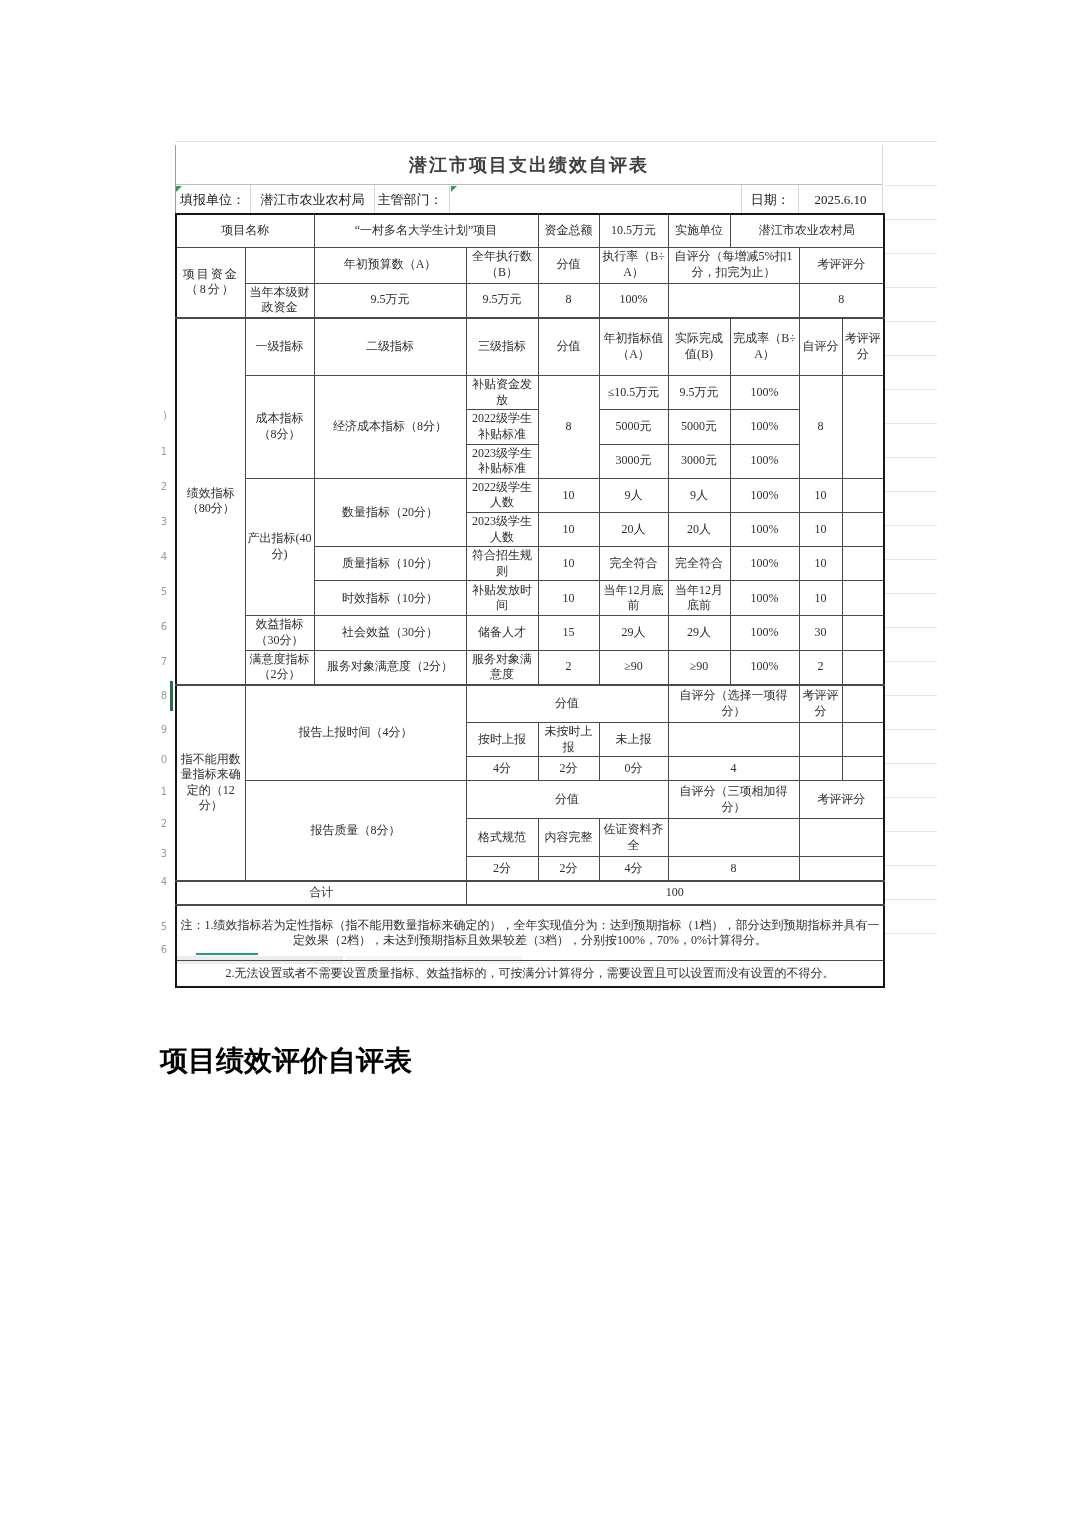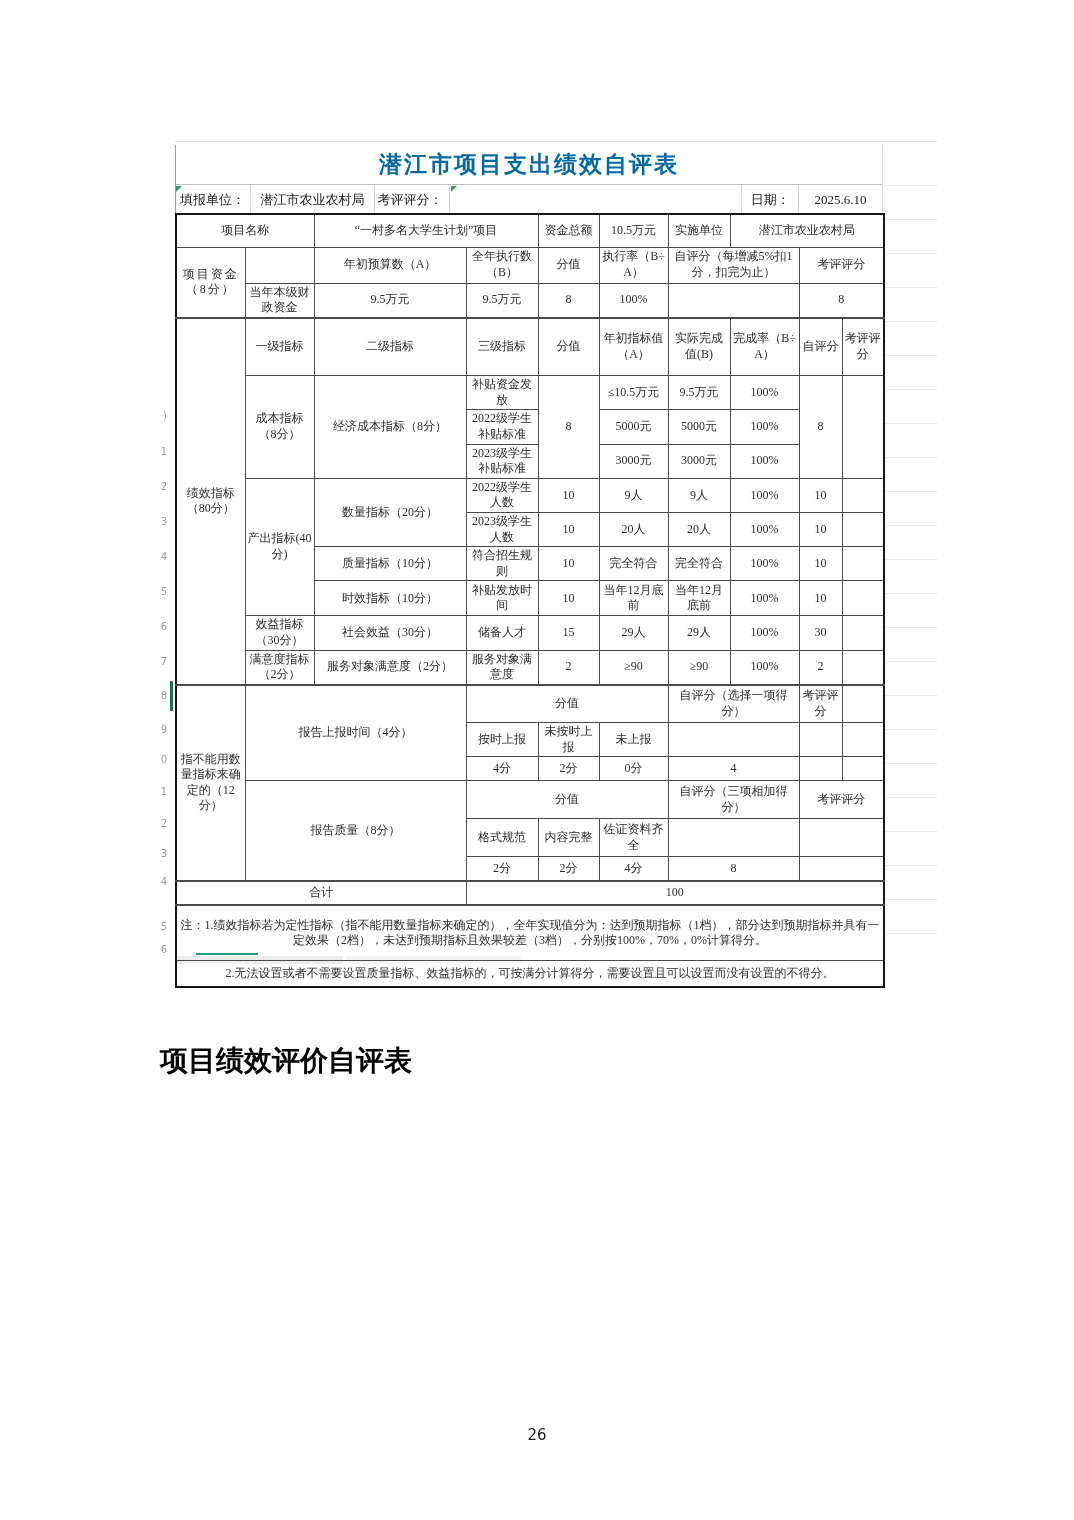--- a/index.html
+++ b/index.html
@@ -19,21 +19,21 @@
 
   
   .tri{position:absolute;width:0;height:0;border-top:6px solid #2e9e57;border-right:6px solid transparent;}
   .selbar{position:absolute;left:170px;top:681px;width:3px;height:30px;background:#217346;}
   .selline{position:absolute;left:196px;top:953px;width:62px;height:2px;background:#1f9d8b;}
 
   
   .tblock{position:absolute;left:175px;top:145px;width:708px;
       border-left:1px solid #9b9b9b;border-right:1px solid #dcdcdc;box-sizing:border-box;}
   .trow{height:39px;display:flex;align-items:center;justify-content:center;
-      font-size:23px;font-weight:700;letter-spacing:2px;color:#0369a1;border-bottom:1px solid #bdbdbd;}
+      font-size:18px;font-weight:700;letter-spacing:2px;color:#404040;border-bottom:1px solid #bdbdbd;}
   .frow{height:29px;display:flex;font-size:13px;color:#222;}
   .fcell{display:flex;align-items:center;box-sizing:border-box;border-right:1px solid #d8d8d8;}
   .fc1{width:75px;padding-left:4px;}
   .fc2{width:125px;justify-content:center;}
   .fc3{width:75px;padding-left:2px;}
   .fc4{width:293px;}
   .fc5{width:57px;justify-content:center;}
   .fc6{width:83px;justify-content:center;border-right:none;}
 
   
@@ -86,21 +86,21 @@
   <span class="row-num" style="top:848px;">3</span>
   <span class="row-num" style="top:876px;">4</span>
   <span class="row-num" style="top:921px;">5</span>
   <span class="row-num" style="top:944px;">6</span>
 
   <div class="tblock">
     <div class="trow">潜江市项目支出绩效自评表</div>
     <div class="frow">
       <div class="fcell fc1">填报单位：</div>
       <div class="fcell fc2">潜江市农业农村局</div>
-      <div class="fcell fc3">考评评分：</div>
+      <div class="fcell fc3">主管部门：</div>
       <div class="fcell fc4"></div>
       <div class="fcell fc5">日期：</div>
       <div class="fcell fc6">2025.6.10</div>
     </div>
   </div>
 
   <table class="main">
     <colgroup>
       <col style="width:69px">
         <col style="width:69px">
@@ -298,15 +298,14 @@
       <td colspan="10" class="note">注：1.绩效指标若为定性指标（指不能用数量指标来确定的），全年实现值分为：达到预期指标（1档），部分达到预期指标并具有一定效果（2档），未达到预期指标且效果较差（3档），分别按100%，70%，0%计算得分。</td>
     </tr>
     <tr class="h26">
       <td colspan="10" class="note">2.无法设置或者不需要设置质量指标、效益指标的，可按满分计算得分，需要设置且可以设置而没有设置的不得分。</td>
     </tr>
   </tbody>
     </table>
 
   <div class="sec-heading" style="left:160px;top:1042px;">项目绩效评价自评表</div>
 
-  <div class="pagenum">26</div>
 
 </div>
 
 </body></html>

